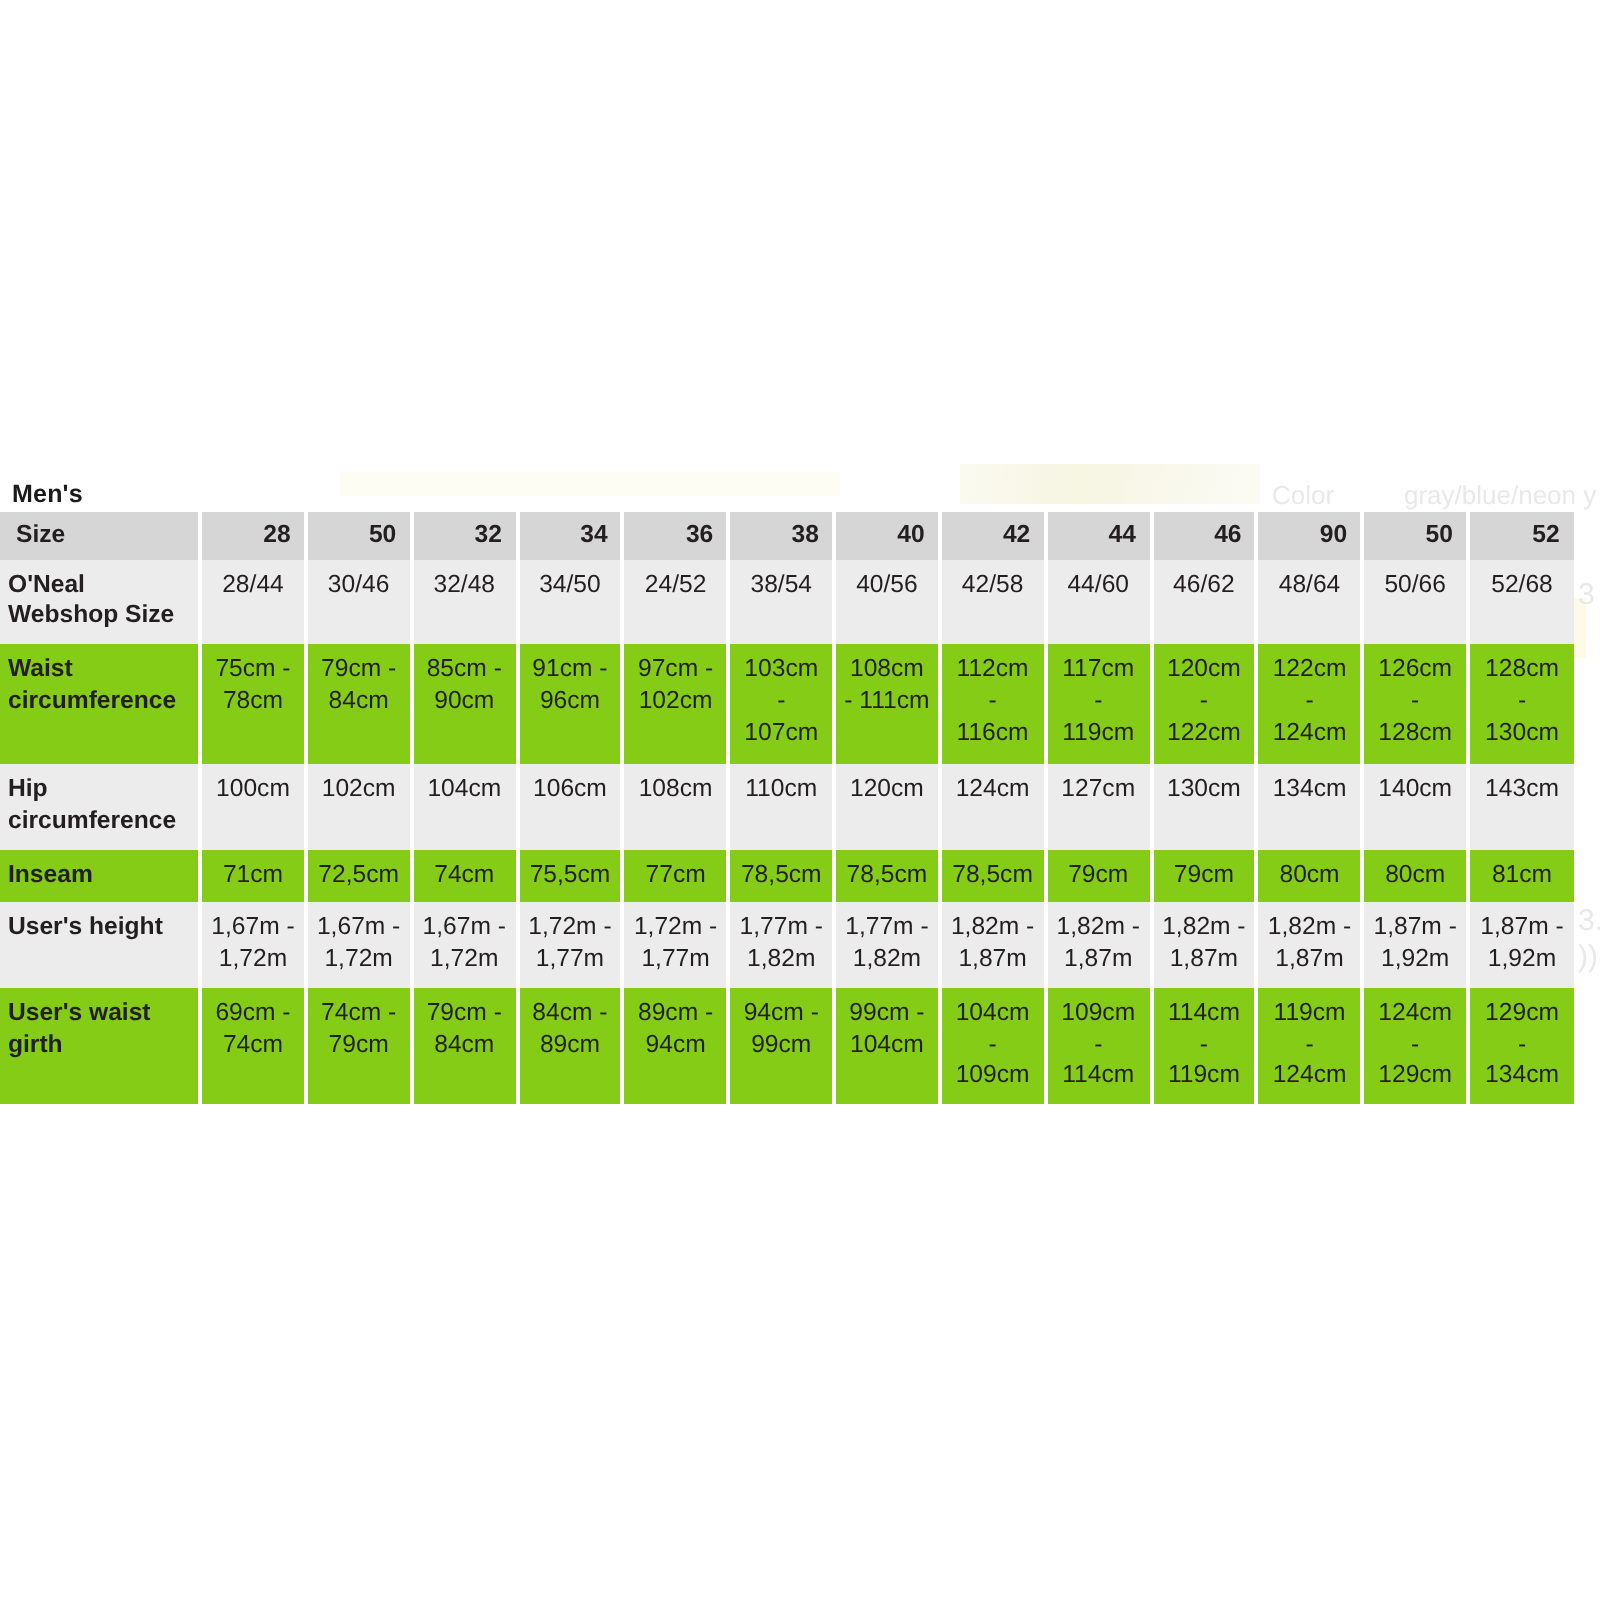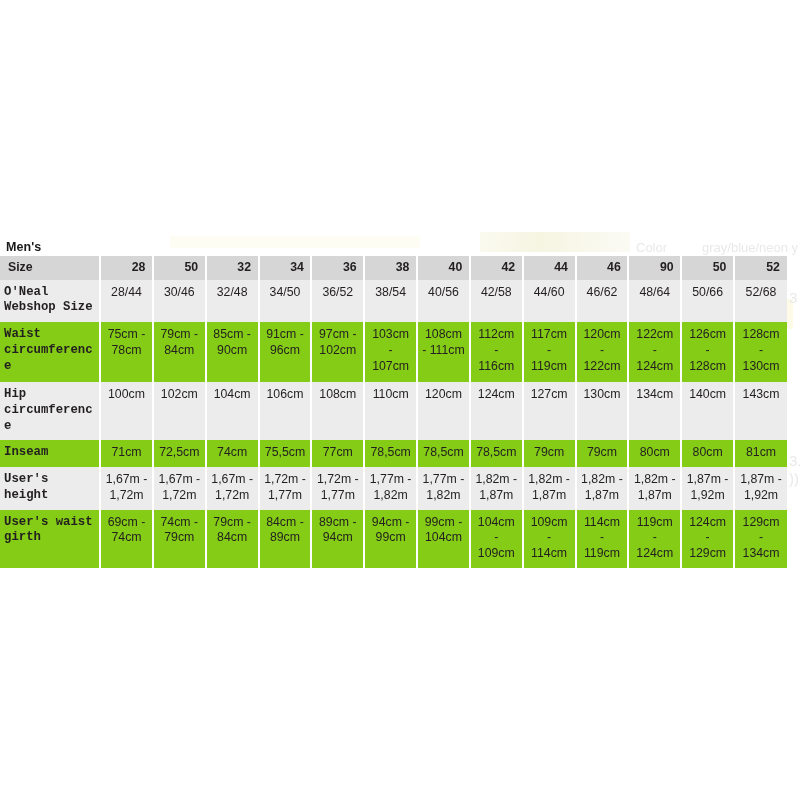--- a/index.html
+++ b/index.html
@@ -101,21 +101,20 @@
   
   tr.r-odd  td { background: #ececec; }
   tr.r-even td { background: #84cc16; }
 
   td.rowlabel {
     text-align: left;
     padding-left: 8px;
     font-weight: bold;
     color: #1a1a1a;
     font-size: 12.3px;
-    font-family: Liberation Mono, monospace;
   }
   td.val { text-align: center; }
 
   
   tr.row-webshop td { height: 39px; }
   tr.row-waist   td { height: 60px; }
   tr.row-hip     td { height: 40px; }
   tr.row-inseam  td { height: 26px; }
   tr.row-height  td { height: 40px; margin-top: 16px; }
   tr.row-girth   td { height: 48px; }
@@ -174,21 +173,21 @@
             <th>52</th>
           </tr>
       </thead>
       <tbody id="tbody">
           <tr class="r-odd row-webshop">
             <td class="rowlabel">O'Neal Webshop Size</td>
             <td class="val">28/44</td>
             <td class="val">30/46</td>
             <td class="val">32/48</td>
             <td class="val">34/50</td>
-            <td class="val">36/52</td>
+            <td class="val">24/52</td>
             <td class="val">38/54</td>
             <td class="val">40/56</td>
             <td class="val">42/58</td>
             <td class="val">44/60</td>
             <td class="val">46/62</td>
             <td class="val">48/64</td>
             <td class="val">50/66</td>
             <td class="val">52/68</td>
           </tr>
           <tr class="r-even row-waist">

